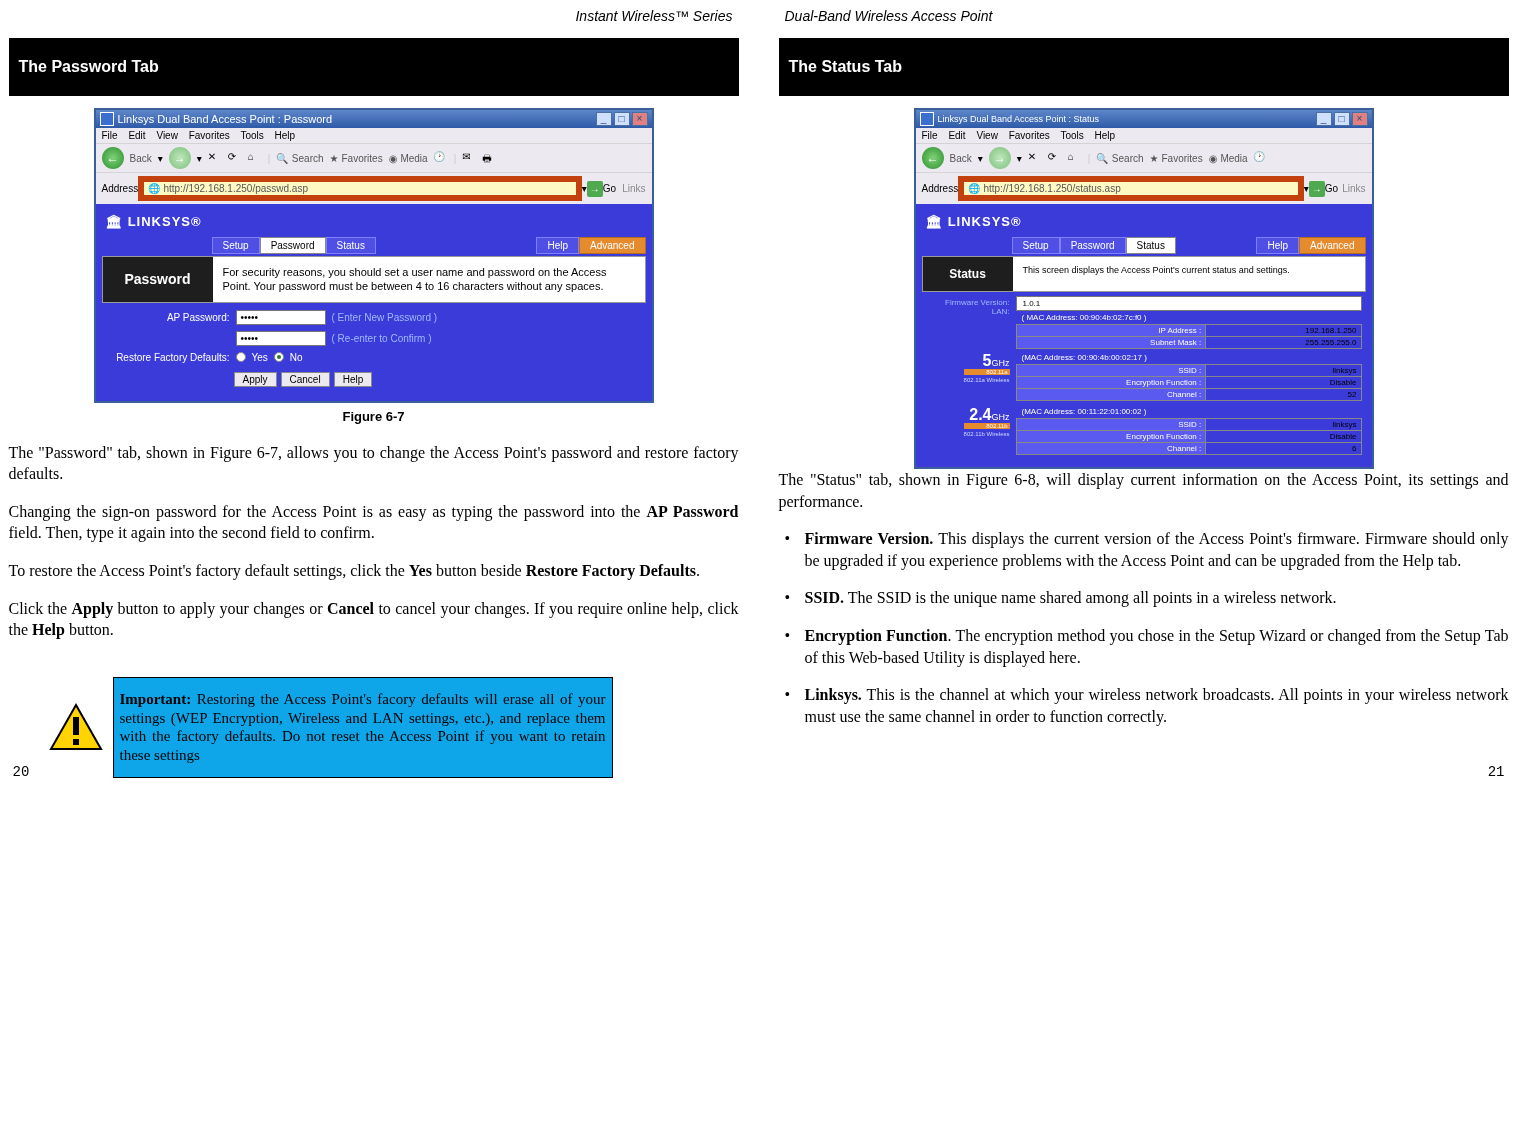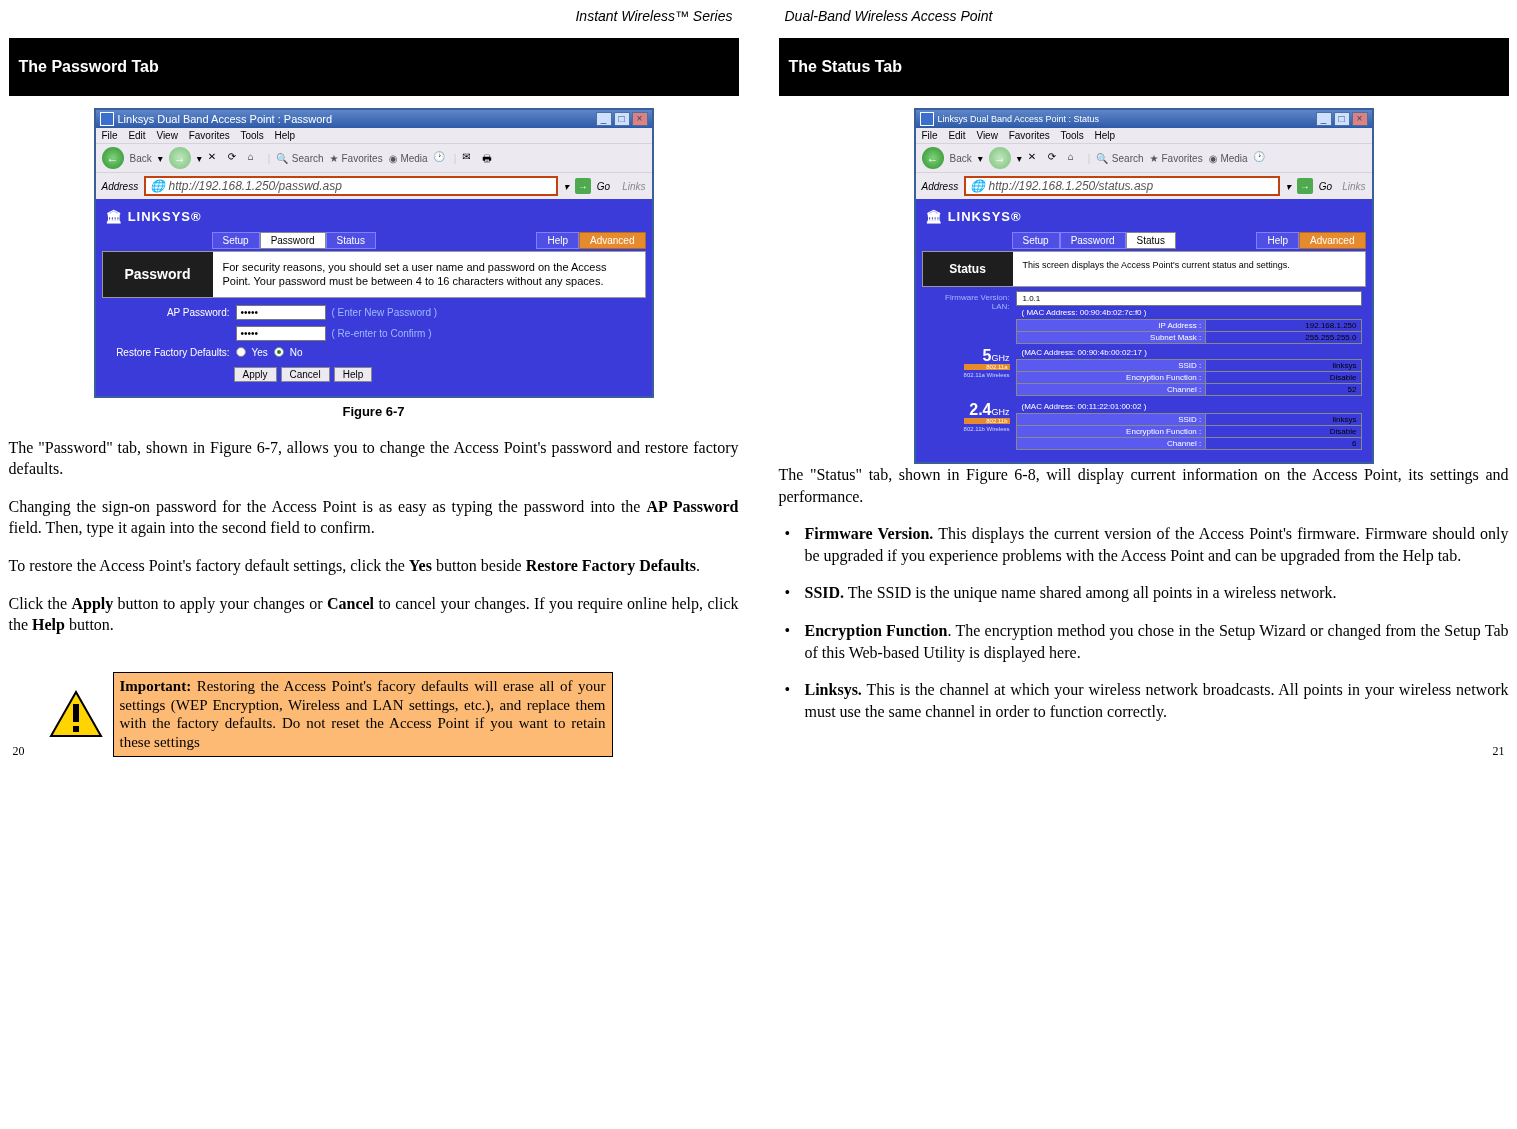--- a/index.html
+++ b/index.html
@@ -60,35 +60,35 @@
   }
   .body-text li::before {
     content: "•";
     position: absolute;
     left: 6px;
     top: 0;
     font-size: 16px;
   }
   .bold { font-weight: bold; }
   .page-num {
-    font-family: Liberation Serif, serif;
-    font-size: 12px;
+    font-family: Liberation Mono, monospace;
+    font-size: 14px;
     position: absolute;
     bottom: -2px;
   }
   .page-num.left { left: 4px; }
   .page-num.right { right: 4px; }
 
   
   .warn-wrap { display: flex; align-items: center; gap: 10px; margin: 20px 0 0 40px; }
   .warn-box {
     border: 1px solid #000;
-    background: #fdba74;
+    background: #0ea5e9;
     width: 500px;
-    padding: 4px 6px;
+    padding: 12px 6px;
     font-size: 15px;
     line-height: 1.25;
     text-align: justify;
   }
   .warn-icon svg { display:block; }
 
   
   .browser {
     border: 2px solid #3a5f9b;
     width: 560px;
@@ -107,22 +107,22 @@
   }
   .brow-title .t-icon { width:14px;height:14px;background:#3b6fcf;border:1px solid #fff;margin-right:4px; }
   .brow-title .spacer{flex:1;}
   .win-btns span{display:inline-block;width:16px;height:14px;background:#cfe0ff;border:1px solid #4a6fa0;margin-left:2px;text-align:center;color:#2d4a7a;line-height:12px;font-size:10px;}
   .brow-menu { background:#eceaf0; padding:2px 6px; font-size:10px; word-spacing:8px; }
   .brow-tool { background:#eceaf0; padding:3px 6px; display:flex; align-items:center; gap:6px; font-size:10px; border-top:1px solid #d4d4d4;}
   .tool-btn{display:inline-flex;align-items:center;gap:3px;color:#555;}
   .nav-circle{width:22px;height:22px;border-radius:50%;background:radial-gradient(#7fd27a,#2c8f2c);color:#fff;display:flex;align-items:center;justify-content:center;font-size:12px;}
   .nav-circle.fwd{background:radial-gradient(#bfe7bd,#7cbf7a);}
   .tool-ico{width:14px;height:14px;display:inline-block;}
-  .brow-addr{background:#eceaf0;padding:3px 6px;display:flex;align-items:center;gap:6px;font-size:10px;border-top:1px solid #d4d4d4;font-style:italic;}
-  .addr-input{flex:1;background:#ffffff;border:2px solid #c2410c;padding:1px 4px;font-size:12px;color:#555;}
+  .brow-addr{background:#eceaf0;padding:3px 6px;display:flex;align-items:center;font-size:10px;border-top:1px solid #d4d4d4;}
+  .addr-input{flex:1;background:#fef9c3;border:6px solid #c2410c;padding:1px 4px;font-size:10px;color:#555;}
   .go-btn{width:16px;height:16px;background:#4fa94f;color:#fff;border-radius:2px;text-align:center;line-height:16px;font-size:10px;}
   .brow-body{background:#3b3bd9;padding:6px;}
   .linksys-bar{color:#fff;font-weight:bold;font-size:13px;letter-spacing:1px;padding:4px 4px 8px;font-family:Arial,sans-serif;}
   .tabrow{display:flex;gap:0;margin-bottom:2px;}
   .tabrow .spacer{flex:1;}
   .tab{background:#4f4fe6;color:#fff;border:1px solid #8080ff;padding:2px 10px;font-size:10px;}
   .tab.active{background:#fff;color:#000;border:1px solid #888;}
   .tab.orange{background:#e68a2e;border:1px solid #b36b20;}
   .panel{background:#fff;border:1px solid #999;}
   .panel-head{display:flex;}

